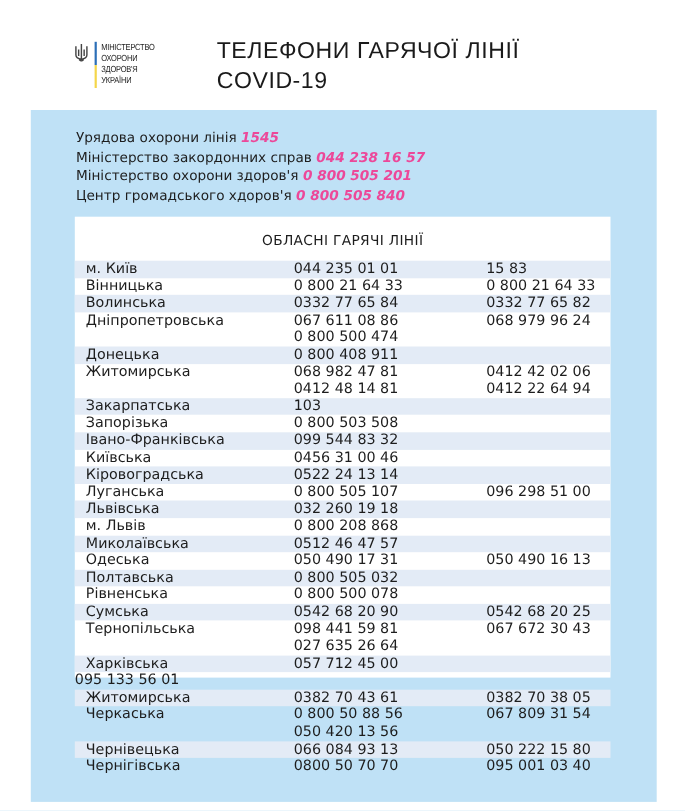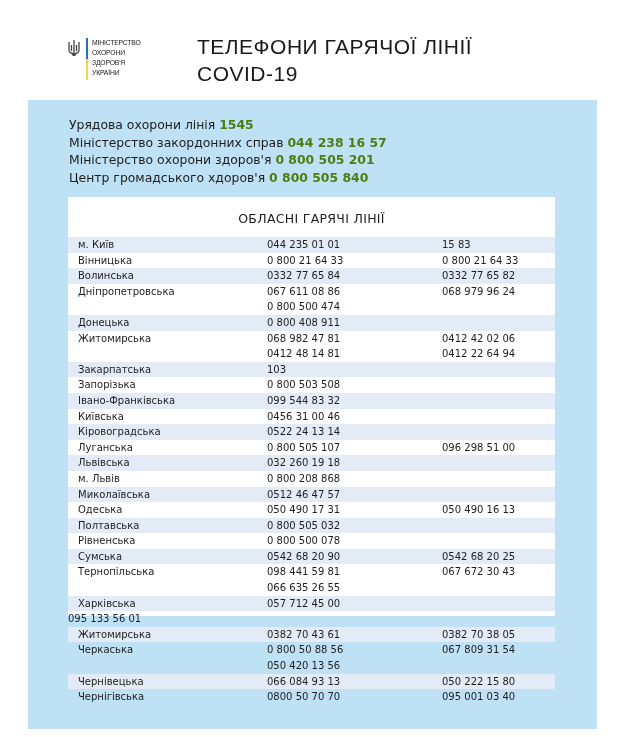--- a/index.html
+++ b/index.html
@@ -13,26 +13,26 @@
   .logo-bar { width: 2px; height: 42px; margin-left: 6px; margin-right: 4px;
     background: linear-gradient(#2c6fb7 0%, #2c6fb7 50%, #f4d64a 50%, #f4d64a 100%); }
   .logo-text { font-family: "Liberation Sans", sans-serif; font-size: 8px; line-height: 10px;
     letter-spacing: -0.2px; color: #222; transform: scaleX(0.85); transform-origin: left top; }
   .title { position: absolute; left: 197px; top: 33px; font-size: 21px; line-height: 27px;
     font-family: Liberation Sans, sans-serif; letter-spacing: 0.5px; color: #1a1a1a; font-weight: normal; }
 
   .panel { position: absolute; left: 28px; top: 100px; width: 569px; height: 629px; background: #bfe1f6; }
   .hotlines { position: absolute; left: 69px; top: 116px; font-size: 12.4px; line-height: 17.5px; color: #1d1d1d; }
   .hotline { white-space: nowrap; }
-  .hotline .num { color: #4d7c0f; font-weight: bold; }
+  .hotline .num { color: #ec4899; font-weight: bold; font-style: italic; }
 
   .table { position: absolute; left: 68px; top: 197px; width: 487px; height: 419px; background: #ffffff; }
   .table-title { text-align: center; font-size: 12.5px; letter-spacing: 0.3px; height: 40px; line-height: 44px; color: #1d1d1d; }
   .rows { position: absolute; left: 0; top: 40px; width: 487px; }
-  .row { display: flex; font-size: 10px; line-height: 15.6px; }
+  .row { display: flex; font-size: 13px; line-height: 15.6px; }
   .row.shaded { background: #e3ebf6; }
   .cell { white-space: nowrap; }
   .c-region { width: 199px; padding-left: 10px; box-sizing: border-box; }
   .c-p1 { width: 175px; }
   .c-p2 { width: 113px; }
   .line { display: block; height: 15.6px; }
 </style>
 </head>
 <body>
 
@@ -216,21 +216,21 @@
           <span class="line">0542 68 20 90</span>
         </div>
         <div class="cell c-p2">
           <span class="line">0542 68 20 25</span>
         </div>
       </div>
       <div class="row">
         <div class="cell c-region">Тернопільська</div>
         <div class="cell c-p1">
           <span class="line">098 441 59 81</span>
-          <span class="line">066 635 26 55</span>
+          <span class="line">027 635 26 64</span>
         </div>
         <div class="cell c-p2">
           <span class="line">067 672 30 43</span>
         </div>
       </div>
       <div class="row shaded">
         <div class="cell c-region">Харківська</div>
         <div class="cell c-p1">
           <span class="line">057 712 45 00</span>
         </div>

